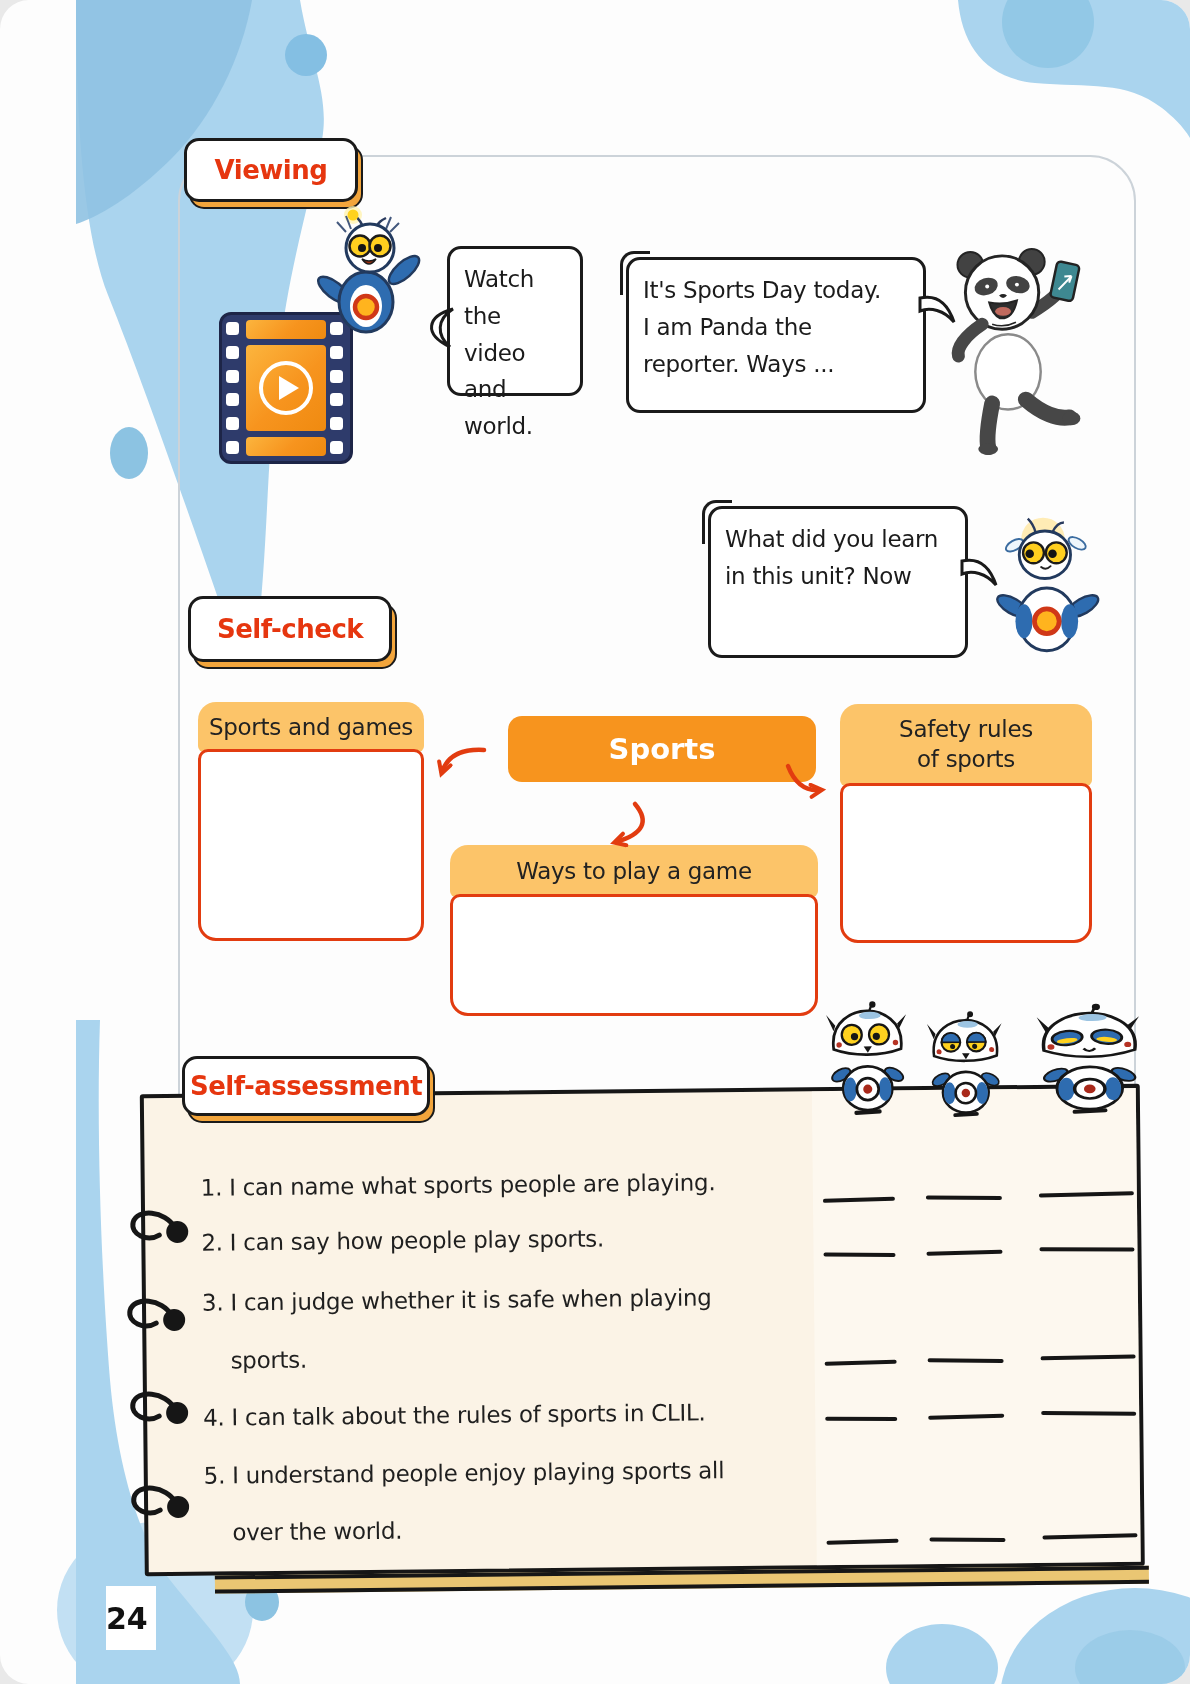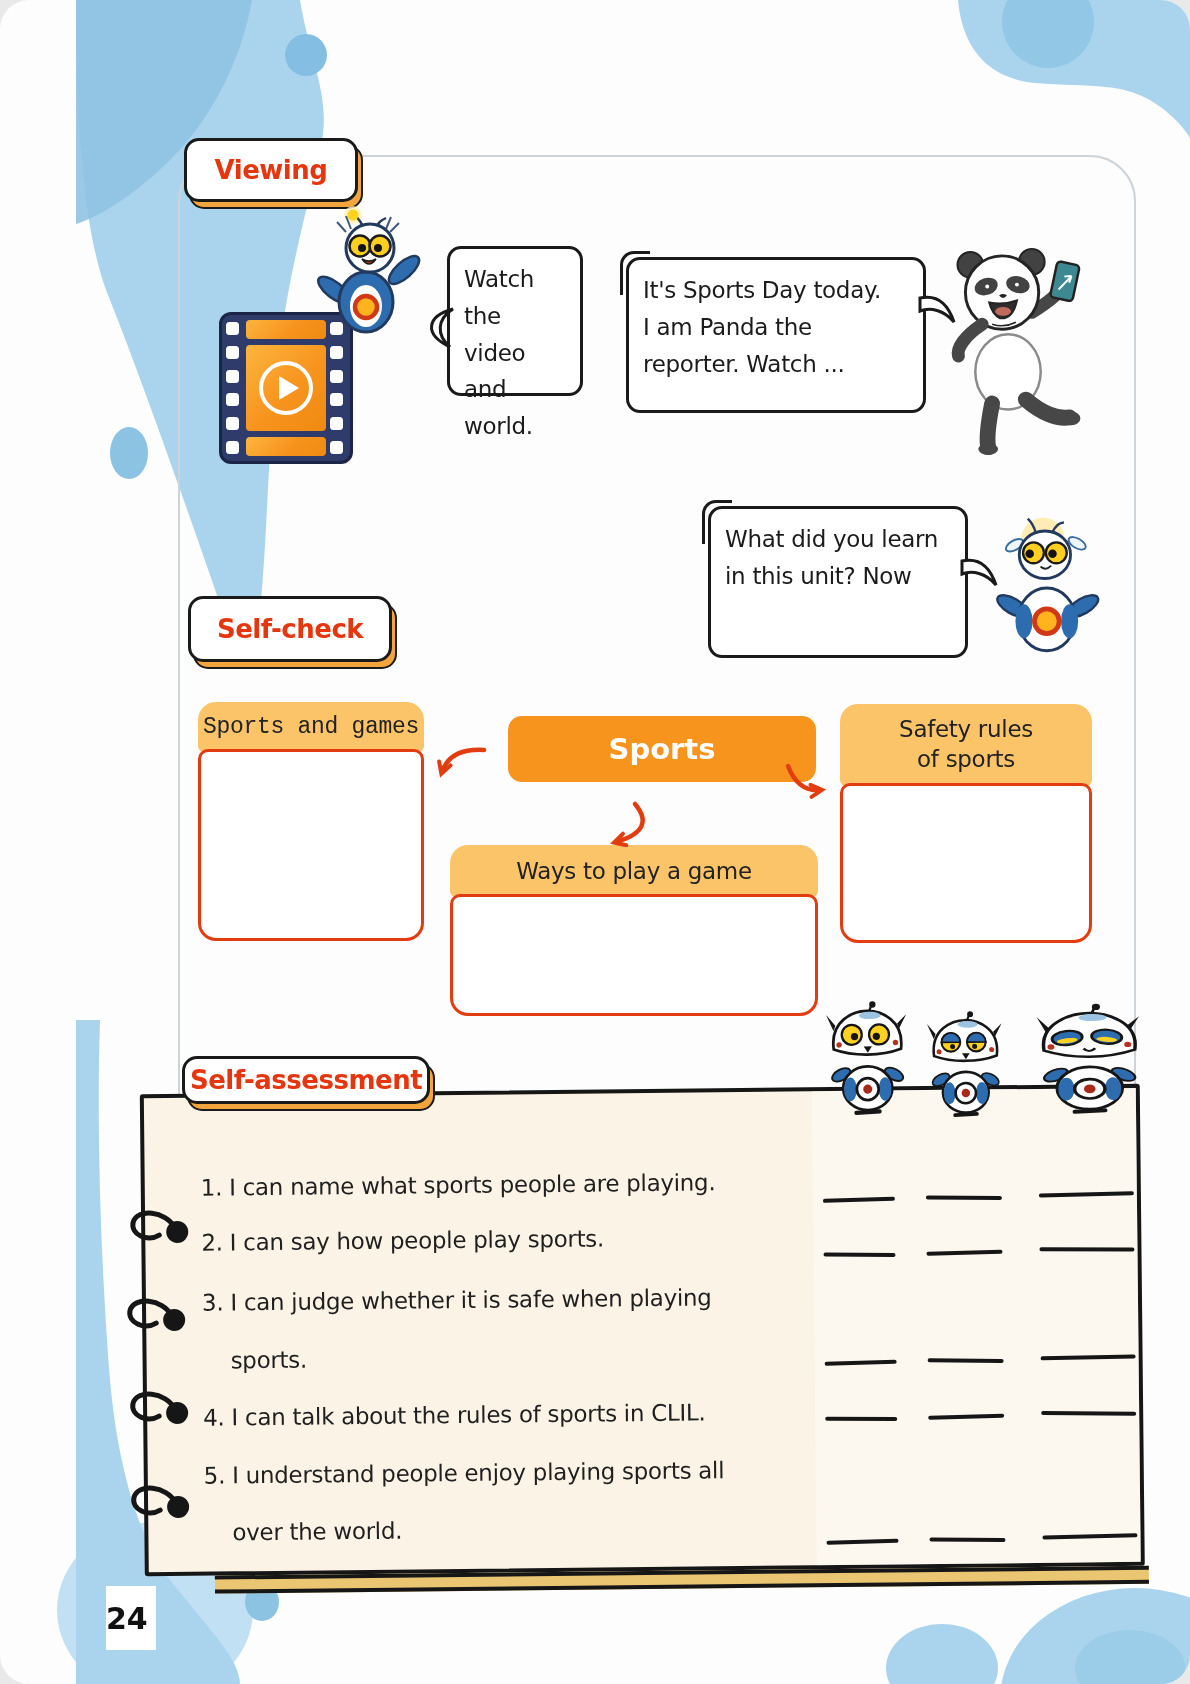--- a/index.html
+++ b/index.html
@@ -157,21 +157,21 @@
     <div>world.</div>
   </div>
 
   <div class="abs bubble" style="left:626px;top:257px;width:300px;height:156px;">
     <div class="echo-tl"></div>
     <svg class="tail" style="right:-33px;top:32px" width="38" height="40" viewBox="0 0 38 40">
       <path d="M2 6 C20 2 30 12 36 30 C26 18 12 15 2 19 Z" fill="#fff" stroke="#1a1a1a" stroke-width="3"></path>
     </svg>
     <div>It's Sports Day today.</div>
     <div>I am Panda the</div>
-    <div>reporter. Watch ...</div>
+    <div>reporter. Ways ...</div>
   </div>
 
   <svg class="abs" style="left:933px;top:243px" width="152" height="218" viewBox="0 0 150 220">
     <path d="M98 70 C118 58 128 48 132 40" stroke="#474747" stroke-width="13" stroke-linecap="round" fill="none"></path>
     <g transform="rotate(12 131 38)">
       <rect x="120" y="20" width="23" height="37" rx="4" fill="#3e8891" stroke="#222" stroke-width="2.5"></rect>
       <path d="M127 48 L137 32 M137 32 l-7 2 M137 32 l-1 7" stroke="#fff" stroke-width="2" fill="none"></path>
     </g>
     <circle cx="36" cy="22" r="13" fill="#424242" stroke="#242424" stroke-width="2"></circle>
     <circle cx="98" cy="19" r="13" fill="#424242" stroke="#242424" stroke-width="2"></circle>
@@ -218,21 +218,21 @@
     <circle cx="46" cy="39" r="4.5" fill="#141414"></circle>
       <circle cx="70" cy="39" r="4.5" fill="#141414"></circle>
     <path d="M58 53 Q63 57 68 52" stroke="#222" stroke-width="2" fill="none" stroke-linecap="round"></path>
   </svg>
 
   <div class="abs label-box" style="left:188px;top:596px;width:204px;height:66px;">
     <span>Self-check</span>
   </div>
 
   <div class="abs mm-box" style="left:198px;top:702px;width:226px;height:242px;">
-    <div class="mm-head" style="height:50px;font-family:Liberation Mono, monospace;">
+    <div class="mm-head" style="height:50px;">
         <span>Sports and games</span>
       </div>
     <div class="mm-body" style="height:192px;"></div>
   </div>
 
   <div class="abs" id="mm-center" style="left:508px;top:716px;width:308px;height:66px;">
     <span>Sports</span>
   </div>
 
   <div class="abs mm-box" style="left:450px;top:845px;width:368px;height:174px;">
@@ -254,21 +254,21 @@
     <defs>
       <marker id="arr" markerUnits="userSpaceOnUse" markerWidth="20" markerHeight="20" refX="12" refY="8" orient="auto">
         <path d="M3 2 L14 8 L3 14" fill="none" stroke="#e23c10" stroke-width="4" stroke-linecap="round"></path>
       </marker>
     </defs>
     <path d="M64 50 Q30 48 22 72" fill="none" stroke="#e23c10" stroke-width="4.5" stroke-linecap="round" marker-end="url(#arr)"></path>
     <path d="M215 104 Q237 130 196 142" fill="none" stroke="#e23c10" stroke-width="4.5" stroke-linecap="round" marker-end="url(#arr)"></path>
     <path d="M368 66 Q378 92 400 90" fill="none" stroke="#e23c10" stroke-width="4.5" stroke-linecap="round" marker-end="url(#arr)"></path>
   </svg>
 
-  <div class="abs label-box" style="left:182px;top:1056px;width:248px;height:48px;z-index:5;">
+  <div class="abs label-box" style="left:182px;top:1056px;width:248px;height:60px;z-index:5;">
     <span>Self-assessment</span>
   </div>
 
   <div class="abs" id="panel-wrap">
     <div id="panel-bg"></div>
     <div id="panel-light"></div>
     <div id="gold-strip"></div>
 
     <svg class="abs" style="left:678px;top:-88px" width="100" height="120" viewBox="0 0 110 125">
       <path d="M56 14 L60 3" stroke="#161616" stroke-width="2.5"></path>

